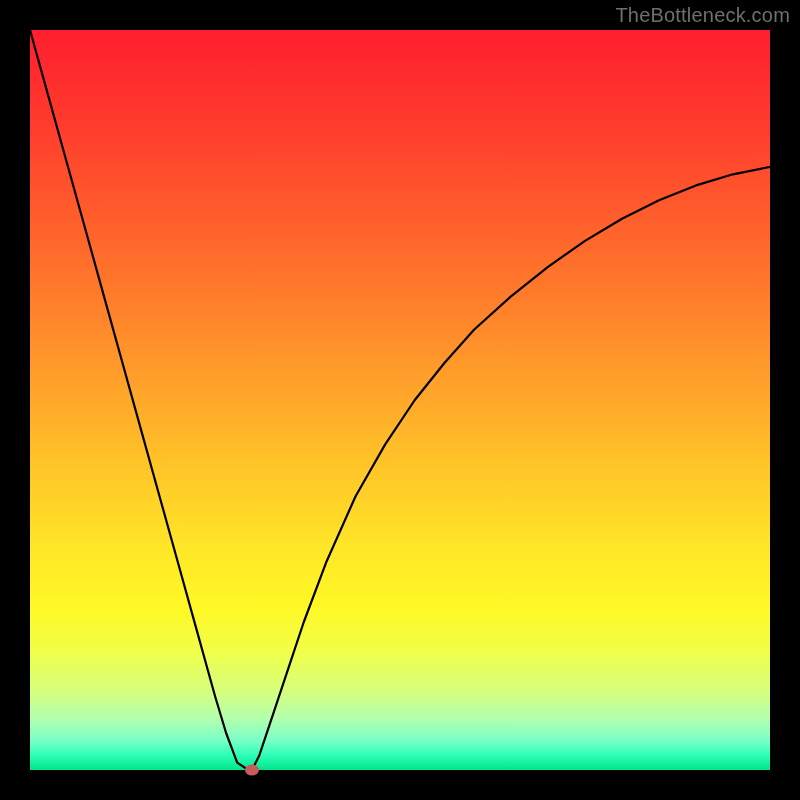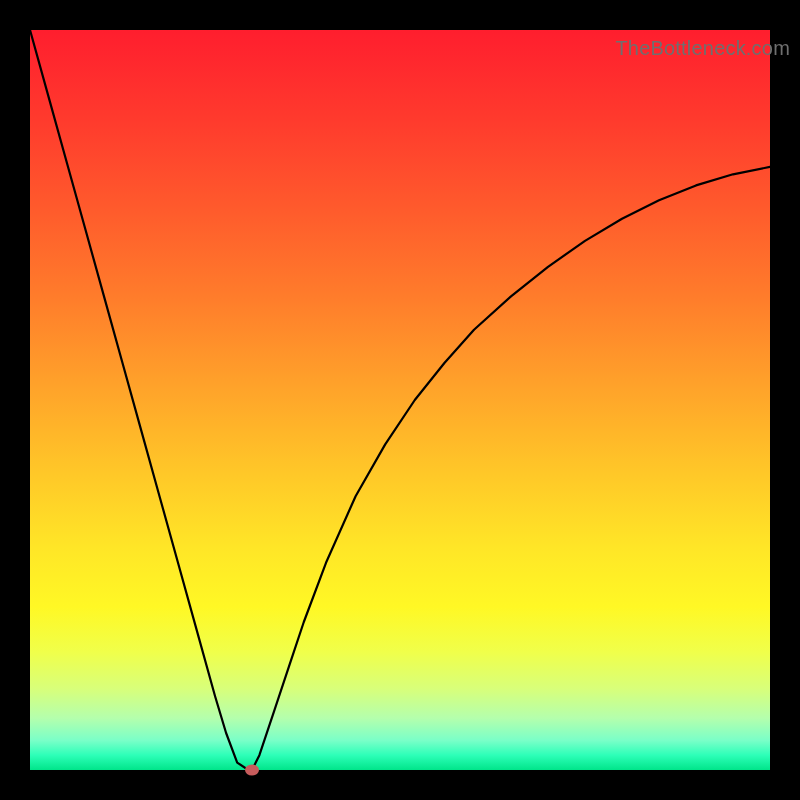--- a/index.html
+++ b/index.html
@@ -41,21 +41,20 @@
       #00e58a 100%
     );
   }
   .watermark {
     position: absolute;
     top: 4px;
     right: 10px;
     color: #6f6f6f;
     font-size: 20px;
     letter-spacing: 0.2px;
-    margin-top: 33px;
   }
   svg.curve {
     position: absolute;
     left: 0; top: 0;
     width: 740px; height: 740px;
   }
   .marker {
     position: absolute;
     width: 14px;
     height: 11px;

